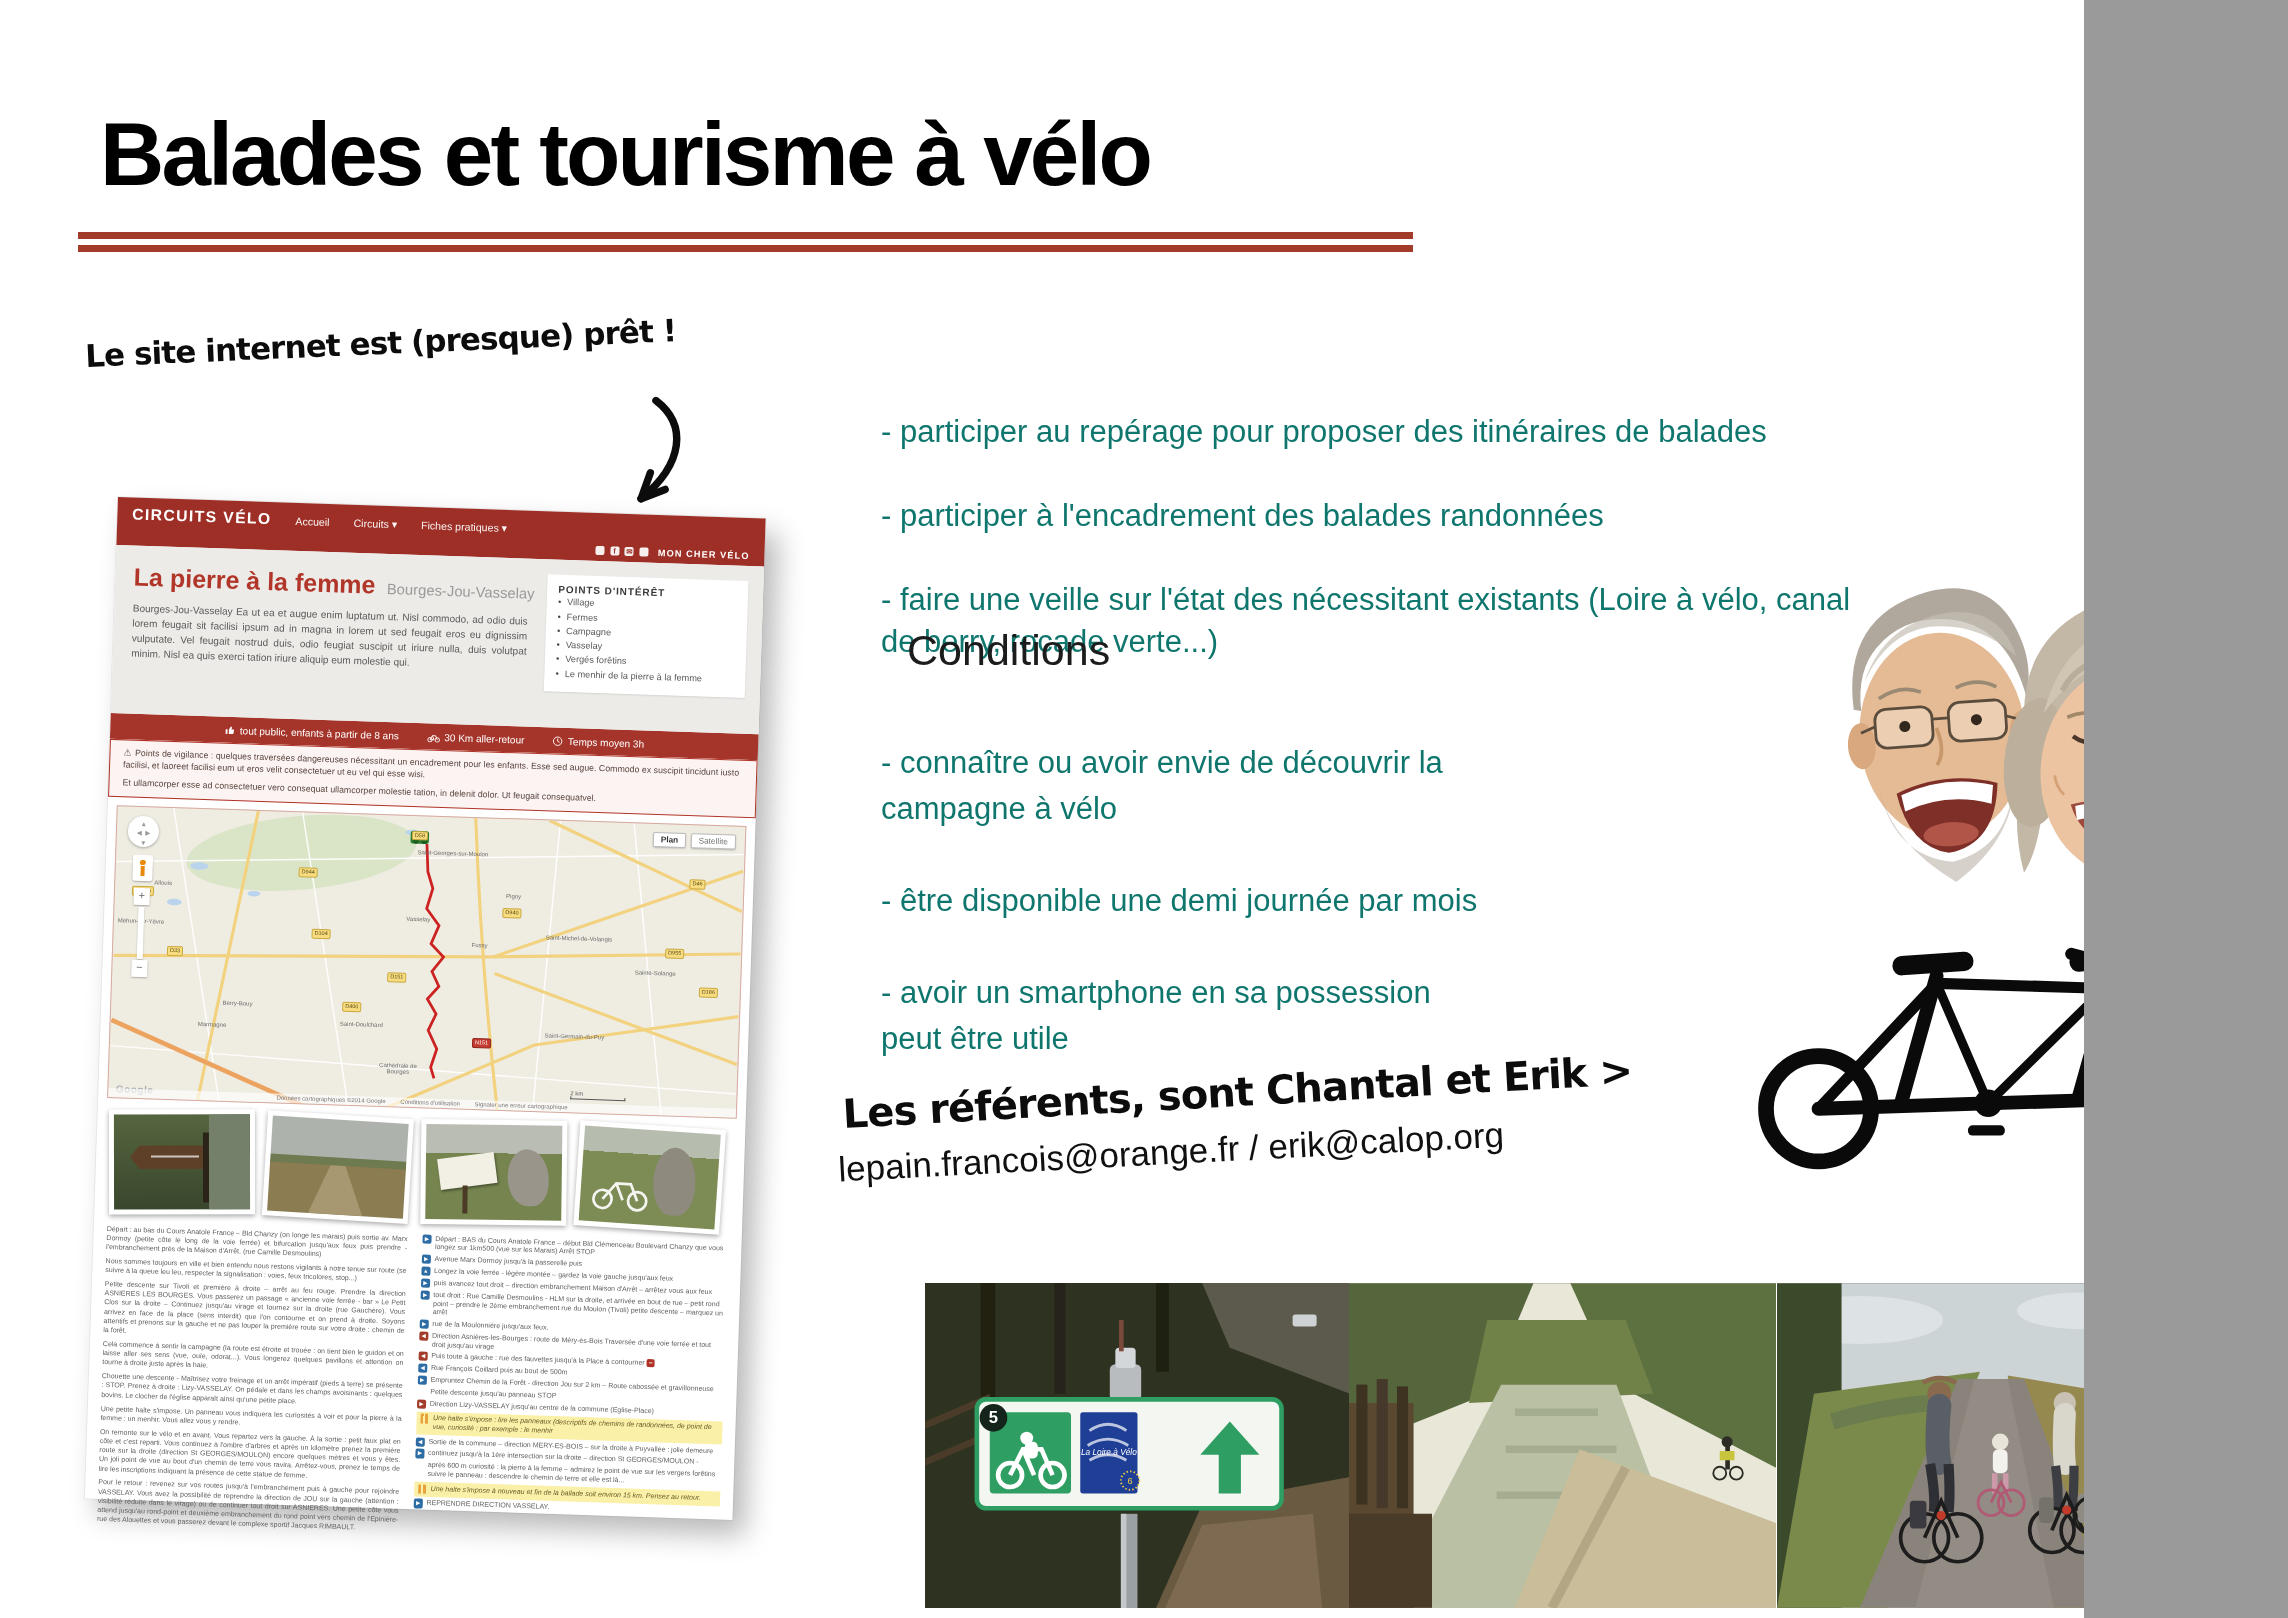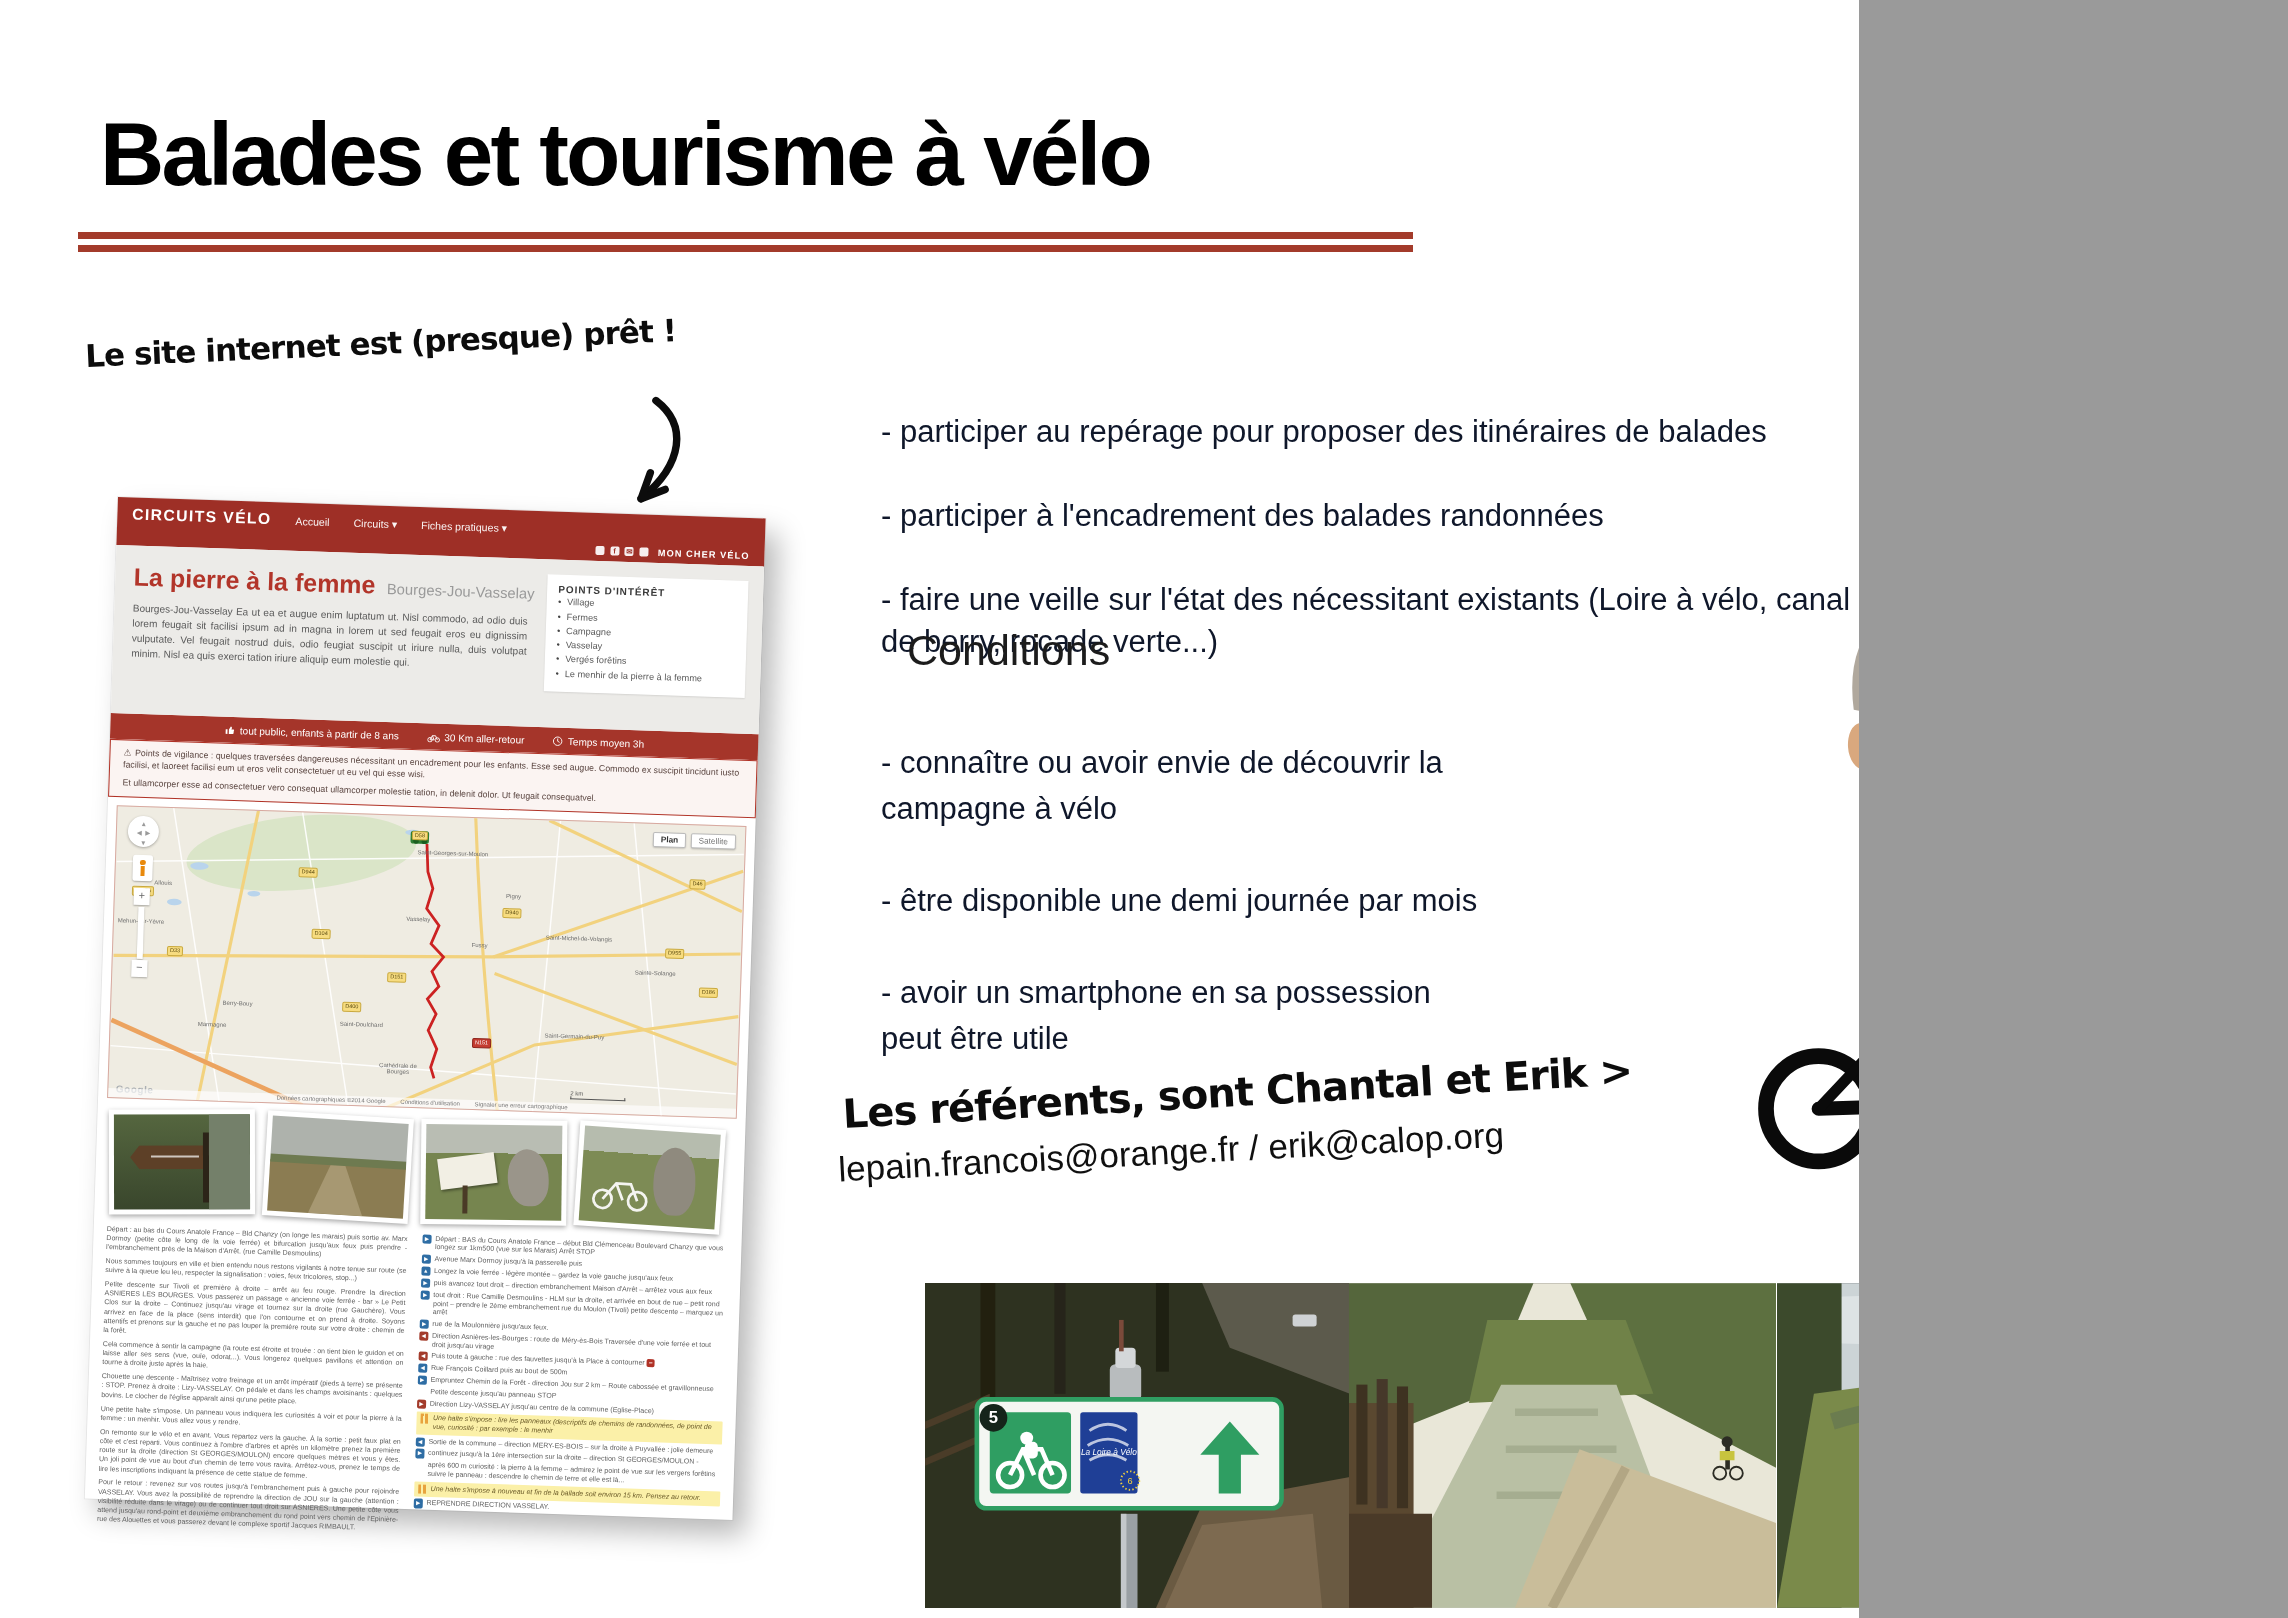--- a/index.html
+++ b/index.html
@@ -1,34 +1,34 @@
 <!DOCTYPE html>
 <html style="font-size:14.8px"><head>
 <meta charset="utf-8">
 <style>
 *{margin:0;padding:0;box-sizing:border-box}
 html,body{background:#9a9a9a}
-.slide{position:relative;width:1859px;height:1619px;background:#fff;overflow:hidden;
+.slide{position:relative;width:2084px;height:1619px;background:#fff;overflow:hidden;
   font-family:"Liberation Sans",sans-serif;color:#111}
 .abs{position:absolute}
 
 
 .title{left:100px;top:103px;font-size:89px;font-weight:bold;letter-spacing:-2.8px;color:#000;white-space:nowrap}
 .rule{left:78px;width:1335px;height:7.4px;background:#A33B2B}
 .rule.r1{top:232px}.rule.r2{top:245px}
 
 
 .hand{font-family:"DejaVu Sans",sans-serif;font-weight:bold;color:#0c0c0c}
 .note-site{left:85px;top:325px;font-size:31px;letter-spacing:-0.9px;transform:rotate(-2.5deg);white-space:nowrap}
 .note-ref{left:842px;top:1069px;font-size:40px;letter-spacing:-0.9px;transform:rotate(-3.2deg);white-space:nowrap}
 .note-mail{left:838px;top:1132px;font-size:35px;transform:rotate(-3deg);white-space:nowrap;color:#101010}
 
 
 .h-big{font-size:43px;font-weight:normal;color:#1c1c1c}
-.body-list{font-size:31px;color:#0f172a;white-space:pre-line}
+.body-list{font-size:31px;color:#0f766e;white-space:pre-line}
 .missions-list{left:881px;top:369px;width:1384px;line-height:42px}
 .conditions-list{left:881px;top:694px;width:904px;line-height:46px}
 
 
 .site{left:118px;top:497px;width:648px;height:1002px;background:#fff;
   transform:rotate(1.9deg);transform-origin:0 0;
   box-shadow:13px 14.8px 28px rgba(0,0,0,.28),0 0 0 0.9px rgba(0,0,0,.06);font-family:"Liberation Sans",sans-serif}
 .site-header{background:#9E2F26;color:#fff;padding:8.3px 14.8px 5.5px}
 .sh-row1{display:flex;align-items:baseline;gap:24px}
 .brand{font-size:15.7px;font-weight:bold;letter-spacing:1.4px}

